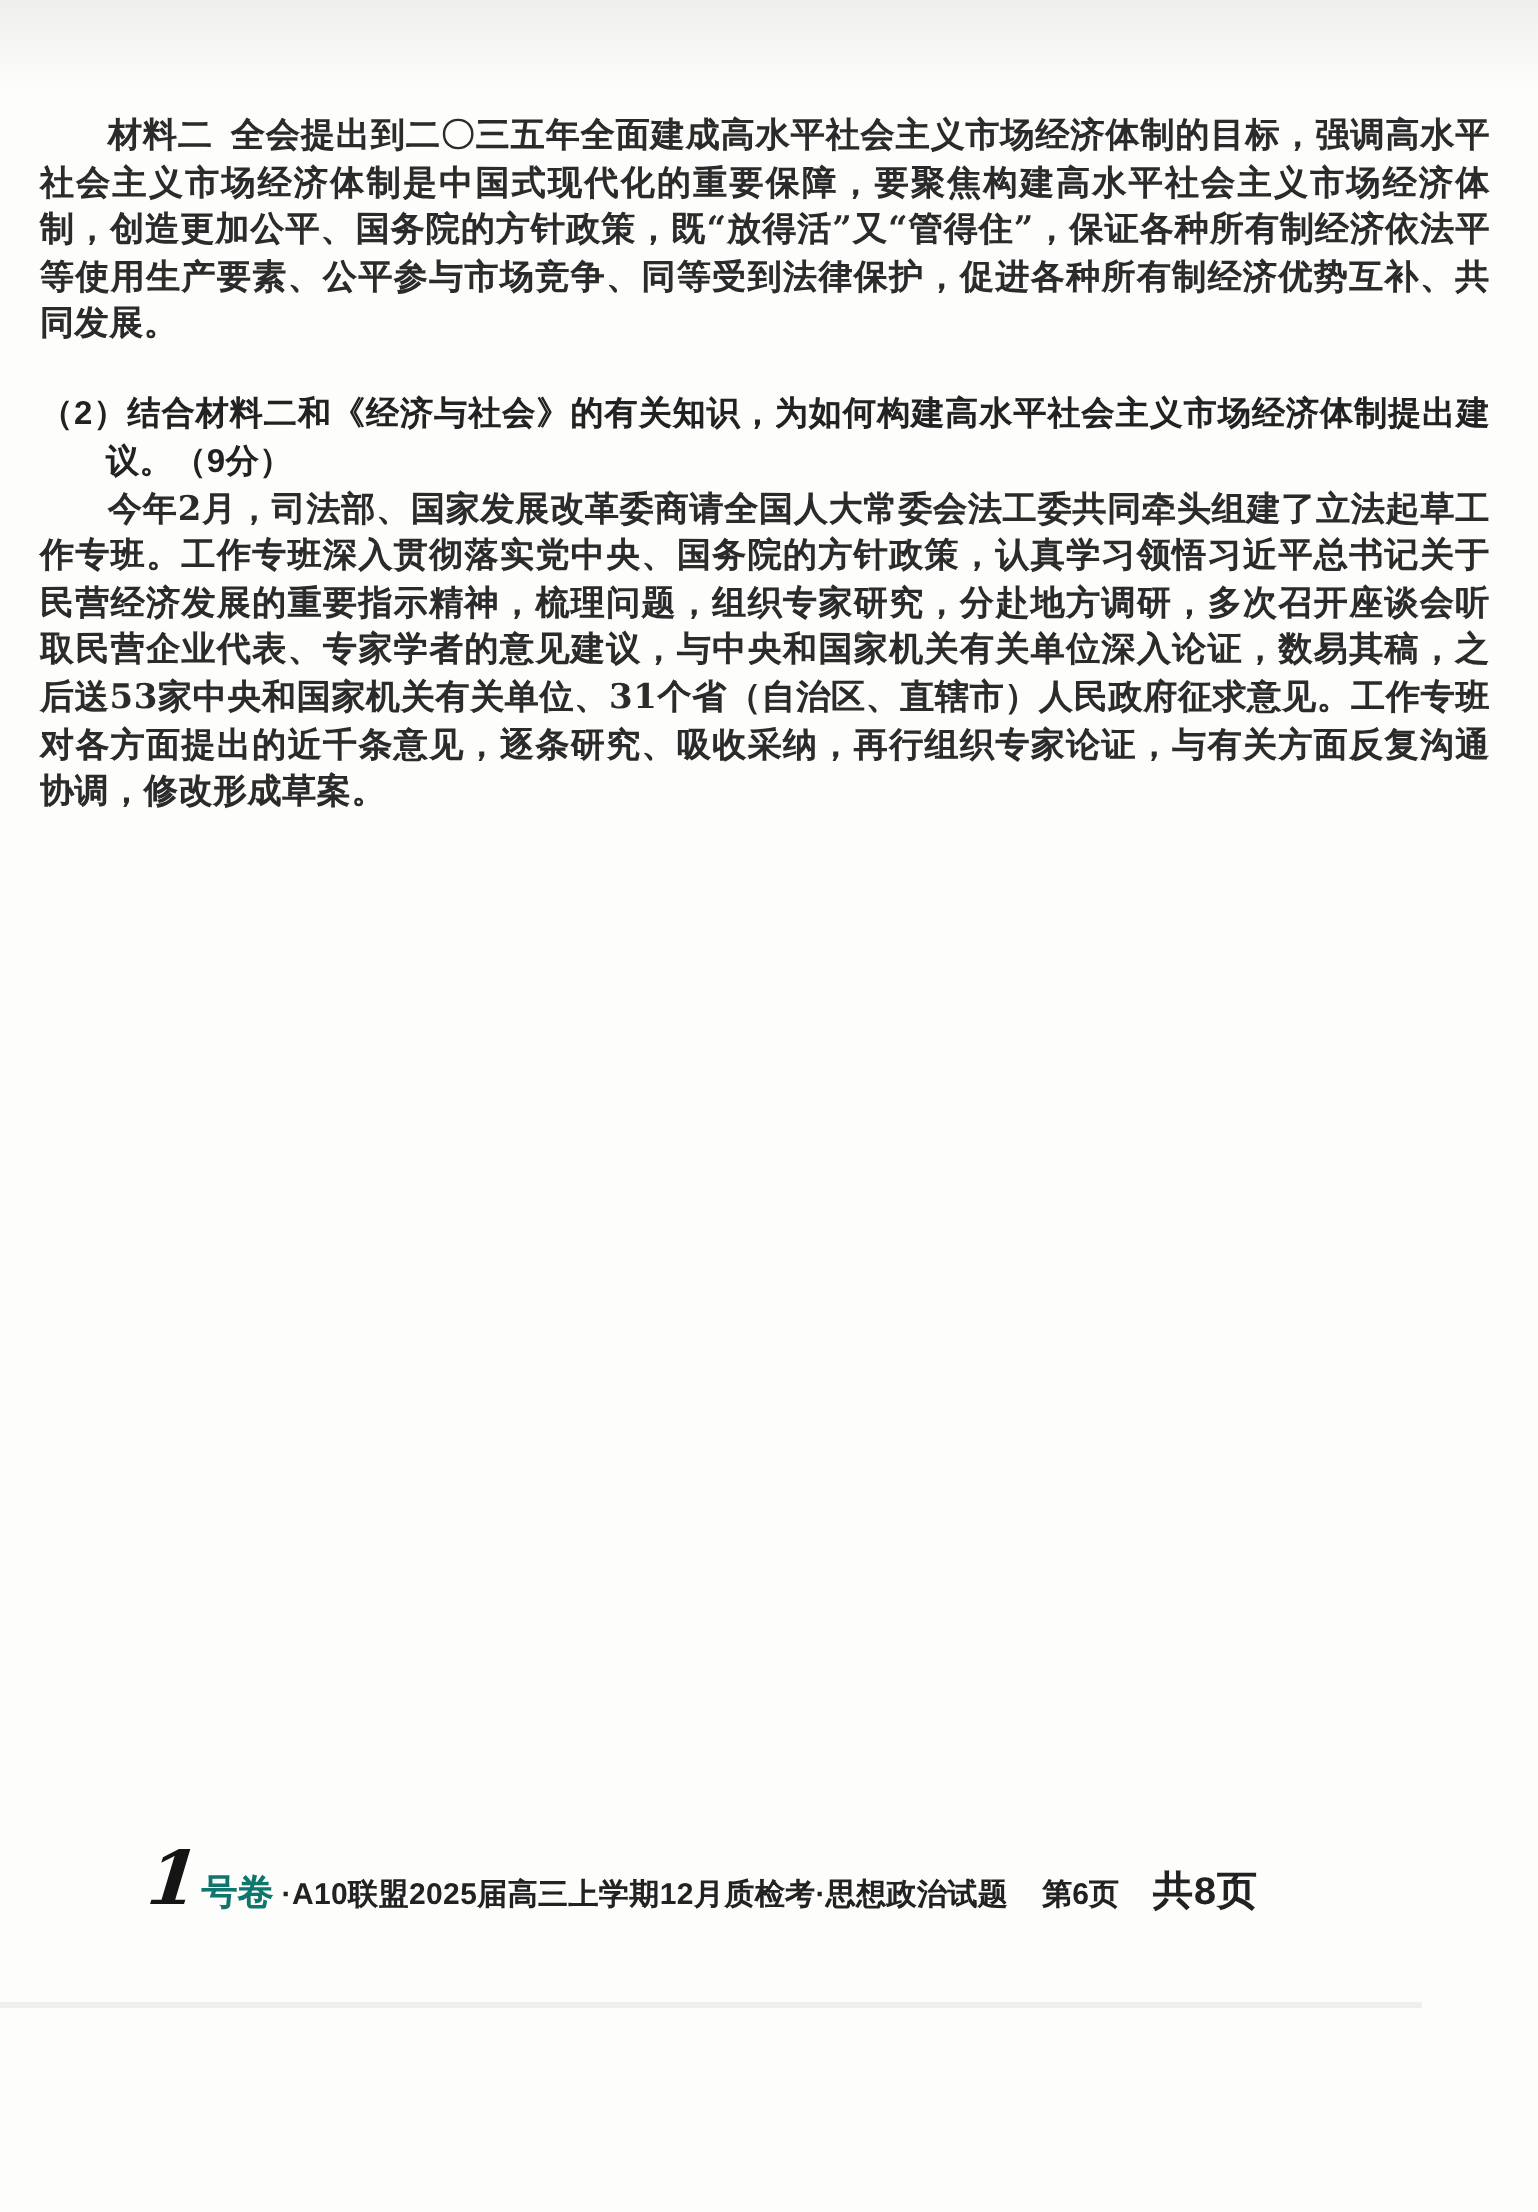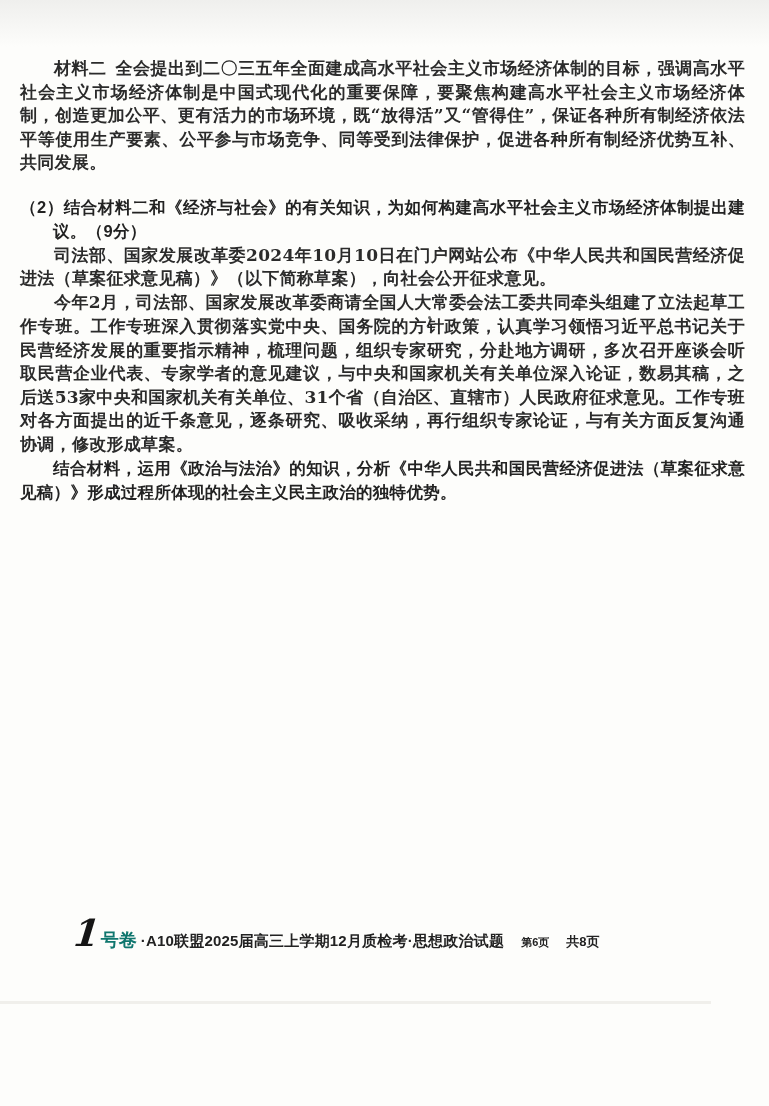--- a/index.html
+++ b/index.html
@@ -77,44 +77,42 @@
   }
   .footer-logo-text {
     font-family: "DejaVu Serif", serif;
     font-weight: bold; font-size: 18px;
     color: #0f766e;
     margin-right: 4px;
   }
   .footer-title {
     font-size: 15px; letter-spacing: 0.2px;
   }
-  .footer-page { margin-left: 17px; font-size: 11px; }
-  .footer-total { margin-left: 17px; font-size: 13px; }
+  .footer-page { margin-left: 17px; font-size: 15px; }
+  .footer-total { margin-left: 17px; font-size: 20px; font-family: Liberation Mono, monospace; }
 </style>
 </head>
 <body>
 
 <div class="page">
   <div class="scan-top"></div>
 
   <div class="content">
 
     <div class="para kai indent">
-      <span class="label">材料二</span><span> </span><span>全会提出到二〇三五年全面建成高水平社会主义市场经济体制的目标，强调高水平社会主义市场经济体制是中国式现代化的重要保障，要聚焦构建高水平社会主义市场经济体制，创造更加公平、更有活力的市场环境，既“放得活”又“管得住”，保证各种所有制经济依法平等使用生产要素、公平参与市场竞争、同等受到法律保护，促进各种所有制经济优势互补、共同发展。</span>
+      <span class="label">材料二</span><span> </span><span>全会提出到二〇三五年全面建成高水平社会主义市场经济体制的目标，强调高水平社会主义市场经济体制是中国式现代化的重要保障，要聚焦构建高水平社会主义市场经济体制，创造更加公平、国务院的方针政策，既“放得活”又“管得住”，保证各种所有制经济依法平等使用生产要素、公平参与市场竞争、同等受到法律保护，促进各种所有制经济优势互补、共同发展。</span>
     </div>
 
     <div class="para hei hang q2">（2）结合材料二和《经济与社会》的有关知识，为如何构建高水平社会主义市场经济体制提出建议。（9分）</div>
 
 
-    <div class="para kai indent p-body">司法部、国家发展改革委2024年10月10日在门户网站公布《中华人民共和国民营经济促进法（草案征求意见稿）》（以下简称草案），向社会公开征求意见。</div>
 
 
     <div class="para kai indent p-body">今年2月，司法部、国家发展改革委商请全国人大常委会法工委共同牵头组建了立法起草工作专班。工作专班深入贯彻落实党中央、国务院的方针政策，认真学习领悟习近平总书记关于民营经济发展的重要指示精神，梳理问题，组织专家研究，分赴地方调研，多次召开座谈会听取民营企业代表、专家学者的意见建议，与中央和国家机关有关单位深入论证，数易其稿，之后送53家中央和国家机关有关单位、31个省（自治区、直辖市）人民政府征求意见。工作专班对各方面提出的近千条意见，逐条研究、吸收采纳，再行组织专家论证，与有关方面反复沟通协调，修改形成草案。</div>
 
-    <div class="para hei indent p-body">结合材料，运用《政治与法治》的知识，分析《中华人民共和国民营经济促进法（草案征求意见稿）》形成过程所体现的社会主义民主政治的独特优势。</div>
   </div>
 
   <div class="ink-dot"></div>
 
   <div class="footer">
     <span class="footer-logo-number">1</span>
     <span class="footer-logo-text">号卷</span>
     <span class="footer-title hei">·A10联盟2025届高三上学期12月质检考·思想政治试题</span>
     <span class="footer-page hei">第6页</span>
     <span class="footer-total hei">共8页</span>

